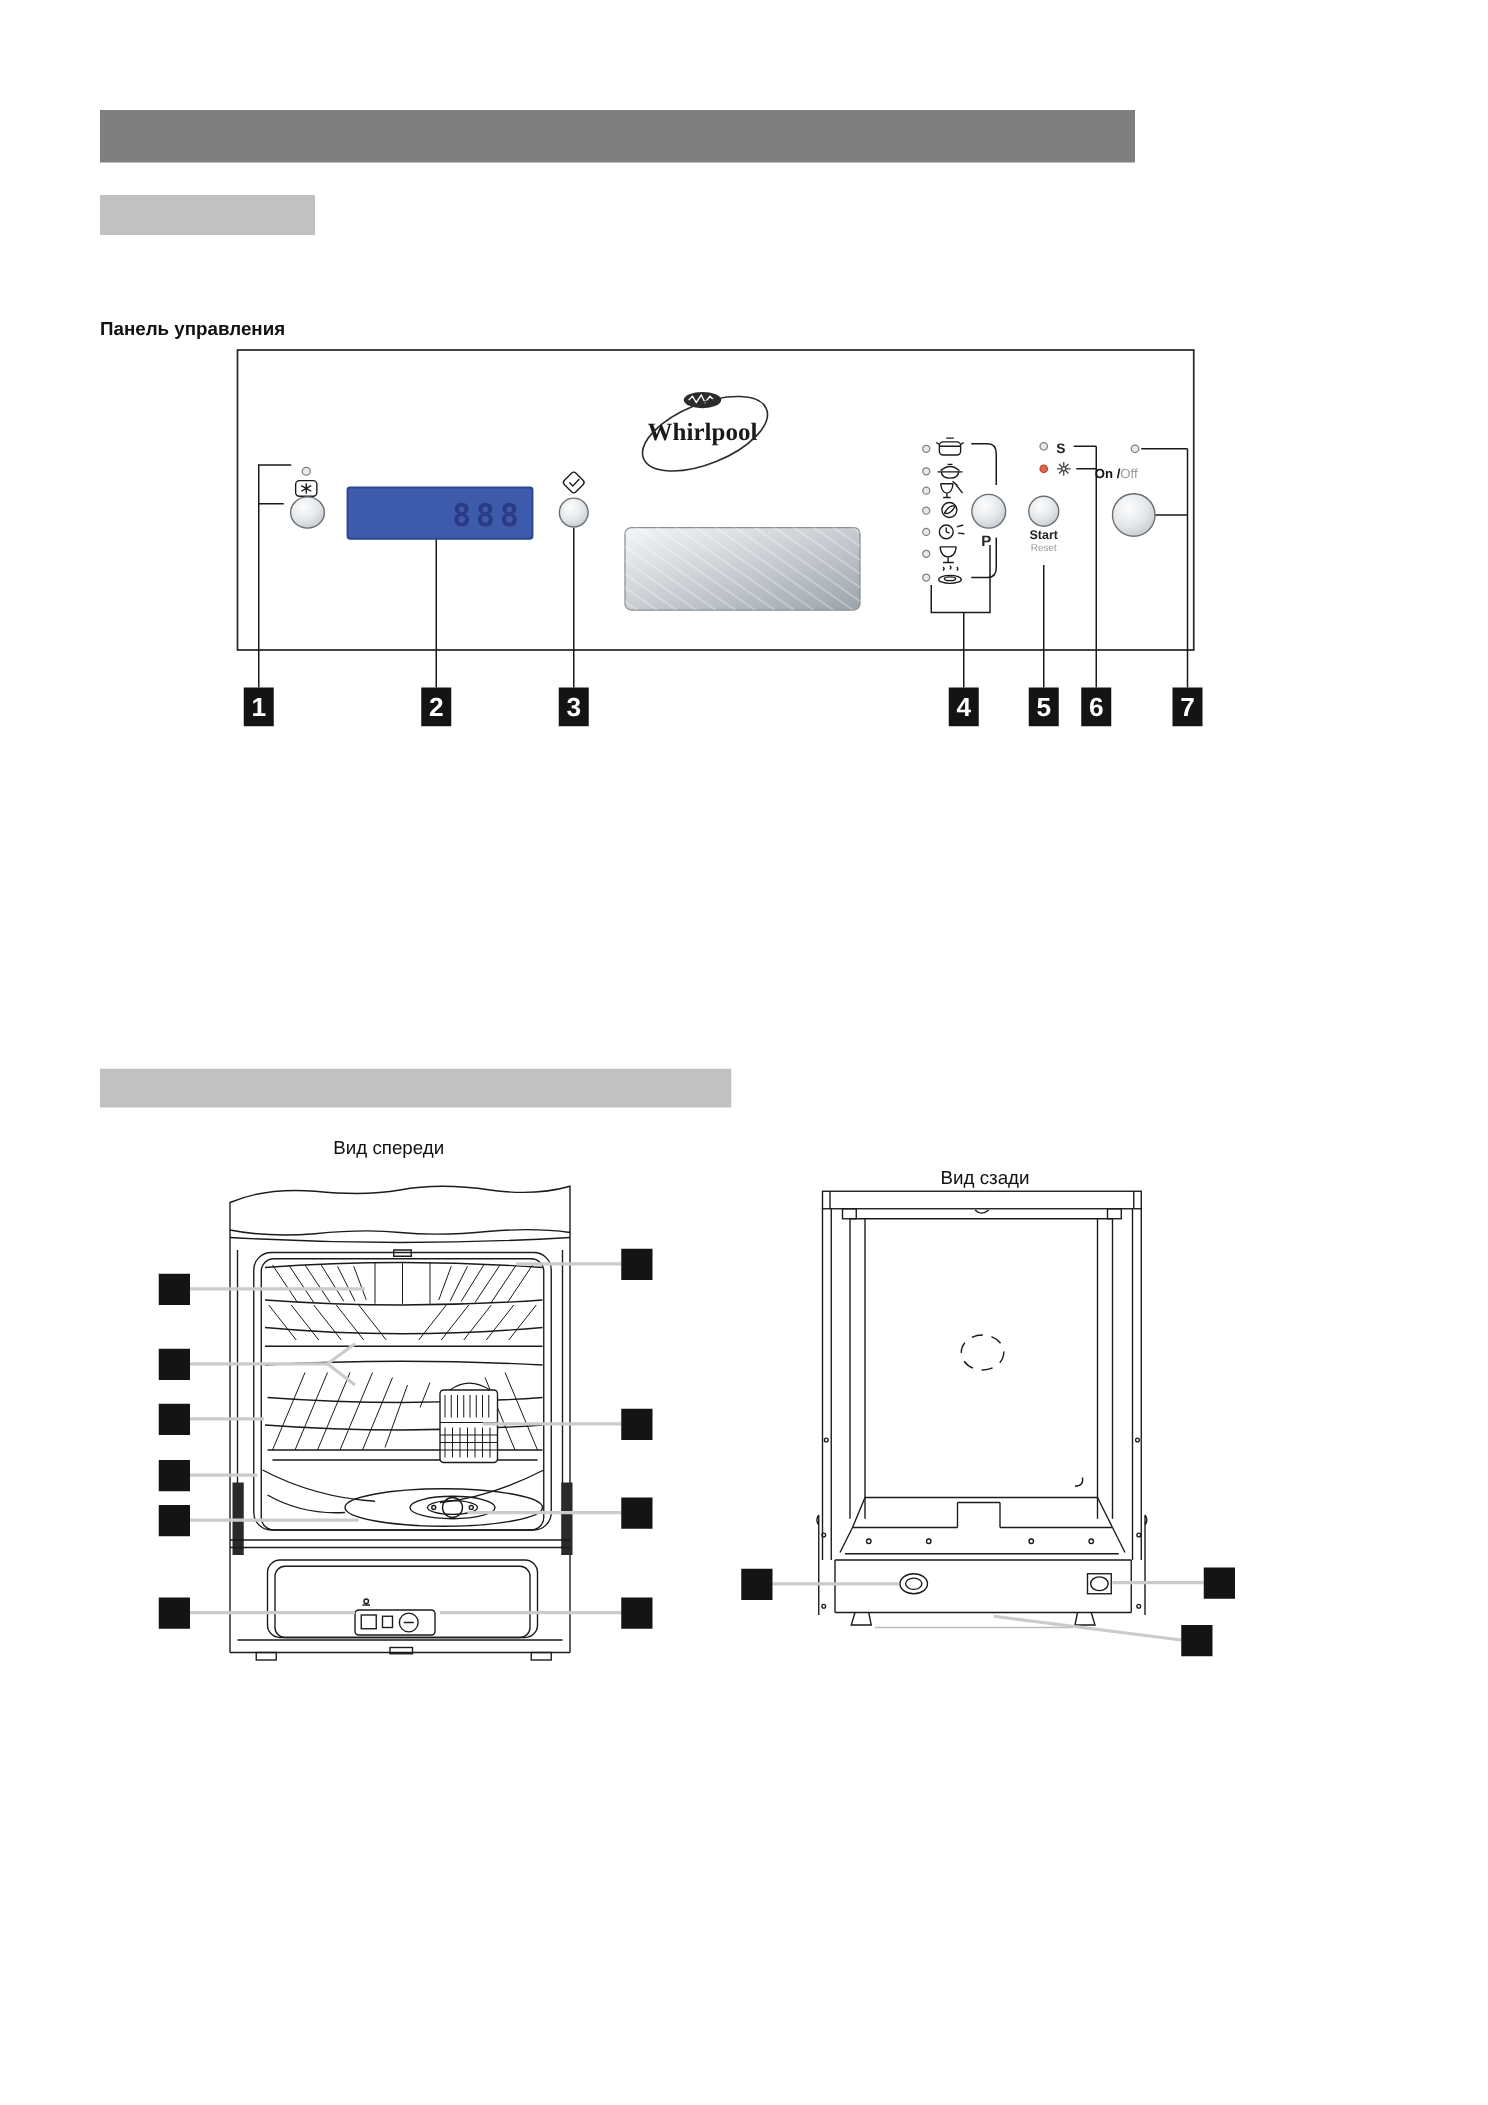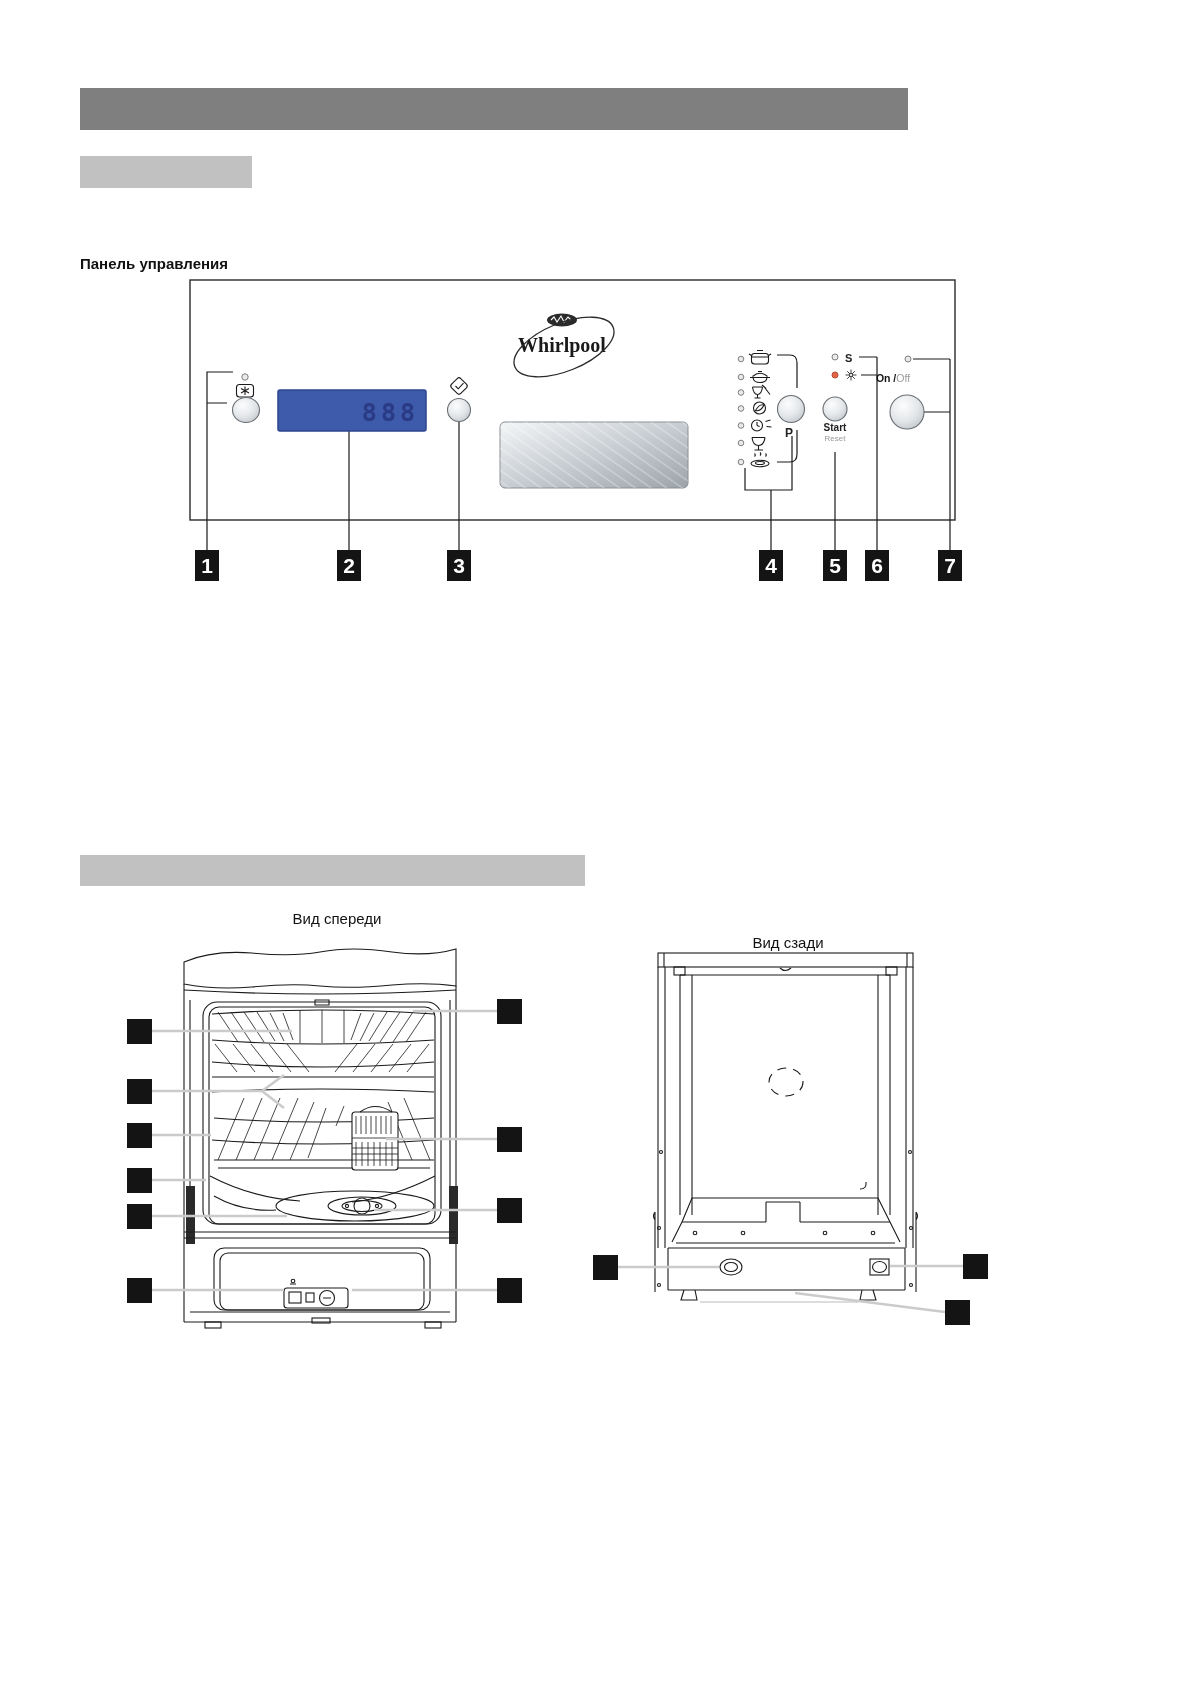--- a/index.html
+++ b/index.html
@@ -173,21 +173,21 @@
       <text class="numtx" x="835" y="573">5</text>
       <rect class="numsq" x="865" y="550" width="24" height="31"></rect>
       <text class="numtx" x="877" y="573">6</text>
       <rect class="numsq" x="938" y="550" width="24" height="31"></rect>
       <text class="numtx" x="950" y="573">7</text>
     </g>
   </svg>
 
   <div class="bar bar-light" style="left:80px;top:855px;width:505px;height:31px;"></div>
 
-  <div class="view-title" style="left:337px;top:910px;">Вид спереди</div>
+  <div class="view-title" style="left:311px;top:910px;">Вид спереди</div>
   <div class="view-title" style="left:788px;top:934px;">Вид сзади</div>
 
   <svg style="left:100px;top:935px;" width="445" height="405" viewBox="100 935 445 405">
     <g class="ln">
 
       <path d="M184,962 Q212,950 252,953 Q292,957 320,952 Q352,946 392,952 Q428,957 456,949 L456,986 Q428,982 392,985 Q352,989 320,986 Q292,983 252,987 Q214,990 184,984 Z"></path>
       <path d="M184,990 Q320,998 456,990"></path>
 
       <path d="M184,984 V1322 M190,1000 V1232 M456,986 V1322 M450,1000 V1232"></path>
 

